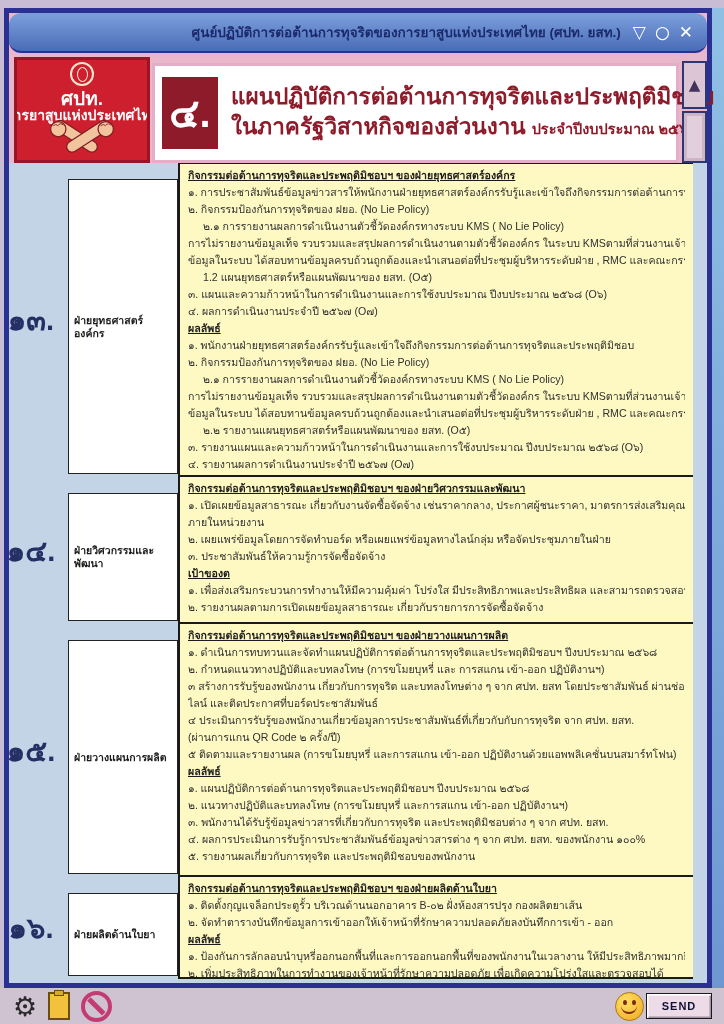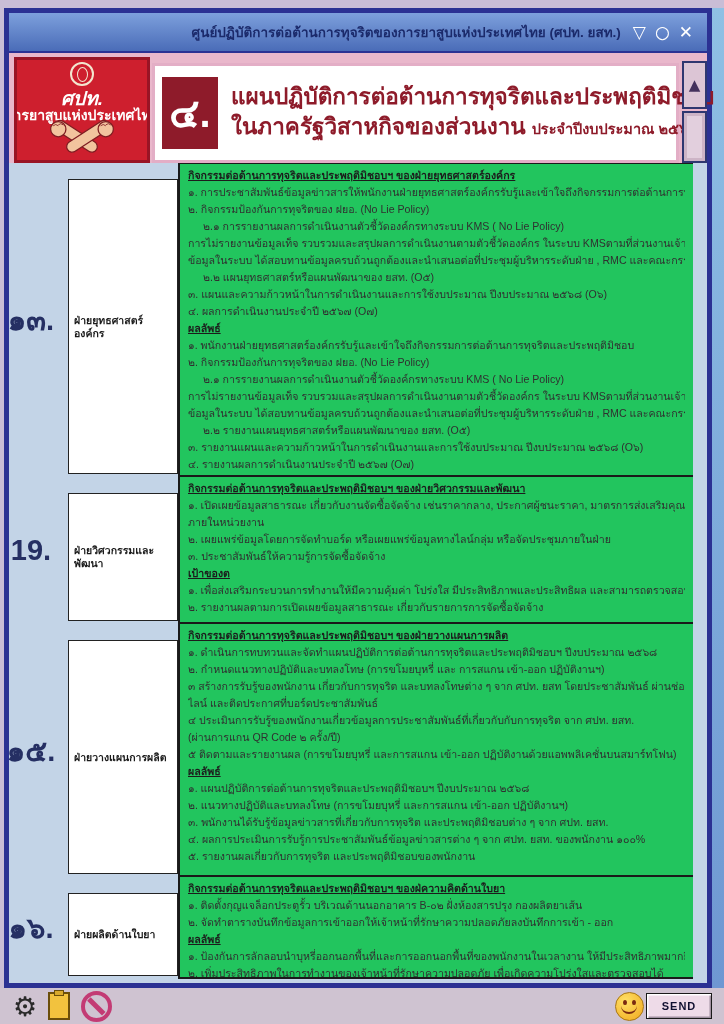--- a/index.html
+++ b/index.html
@@ -6,33 +6,33 @@
   body{width:724px;height:1024px;position:relative;background:#c9bdd6;overflow:hidden;
        font-family:"Liberation Sans",sans-serif;}
   
   #frame{position:absolute;left:4px;top:8px;width:708px;height:980px;box-sizing:border-box;
          border:5px solid #2b3193;background:#e9b7cb;}
   #right-strip{position:absolute;left:712px;top:8px;width:12px;height:980px;
          background:linear-gradient(#8fc0e4,#6e97d2);}
   
   #titlebar{position:absolute;left:9px;top:13px;width:698px;height:40px;
          background:linear-gradient(#7da0dc,#4a6cb8);display:flex;align-items:center;
-         justify-content:flex-end;box-sizing:border-box;border-bottom:2px solid #2b3193;}
+         justify-content:flex-end;box-sizing:border-box;border-bottom:2px solid #2b3193;border-radius:12px;}
   #titlebar .ttext{font-size:13.5px;font-weight:bold;color:#1b2a6b;margin-right:12px;white-space:nowrap;}
   #titlebar .controls{display:flex;gap:9px;margin-right:14px;}
   #titlebar .controls span{font-family:"DejaVu Sans",sans-serif;font-size:17px;font-weight:bold;
          color:#ffffff;line-height:22px;cursor:default;}
   
   #logo{position:absolute;left:14px;top:57px;width:136px;height:106px;box-sizing:border-box;
         background:#ce1f2e;border:3px solid #991425;z-index:3;display:flex;flex-direction:column;
         align-items:center;overflow:hidden;}
   #logo .emblem{width:20px;height:24px;border:2px solid #f3e6cf;border-radius:50%;margin-top:2px;
         display:flex;align-items:center;justify-content:center;}
   #logo .emblem .inner{width:9px;height:13px;border:1.5px solid #f3e6cf;border-radius:50%;}
-  #logo .abbr{color:#fff;font-weight:bold;font-size:19px;line-height:20px;margin-top:3px;font-style:italic;}
+  #logo .abbr{color:#fff;font-weight:bold;font-size:19px;line-height:20px;margin-top:3px;}
   #logo .org{color:#fff;font-weight:bold;font-size:14px;line-height:12px;white-space:nowrap;}
   #logo svg{margin-top:-2px;}
   
   #headerbox{position:absolute;left:152px;top:63px;width:527px;height:100px;box-sizing:border-box;
         background:#ffffff;border:3px solid #e3aec6;z-index:2;display:flex;align-items:center;}
   #numbadge{width:56px;height:72px;background:#8e1b2a;margin-left:7px;flex:none;
         display:flex;align-items:center;justify-content:center;
         color:#fff;font-size:40px;font-weight:bold;}
   #headtitle{margin-left:13px;color:#8e1b2a;font-weight:bold;}
   #headtitle .l1{font-size:22.5px;line-height:30px;white-space:nowrap;}
@@ -51,21 +51,21 @@
   .trow{position:relative;width:100%;}
   #tablearea .trow:nth-child(1){height:314px;}
   #tablearea .trow:nth-child(2){height:147px;}
   #tablearea .trow:nth-child(3){height:253px;}
   #tablearea .trow:nth-child(4){height:102px;}
   .trow .num{position:absolute;left:0;top:0;bottom:0;width:44px;display:flex;align-items:center;
         justify-content:center;font-size:29px;font-weight:bold;color:#252f63;}
   .trow .deptbox{position:absolute;left:59px;top:16px;bottom:3px;width:110px;box-sizing:border-box;
         background:#fff;border:1.5px solid #222;display:flex;align-items:center;
         padding:0 5px;font-size:10.5px;font-weight:bold;color:#1a1a1a;line-height:13px;}
-  .trow .contentbox{position:absolute;left:169px;top:0;bottom:0;right:14px;background:#22c55e;
+  .trow .contentbox{position:absolute;left:169px;top:0;bottom:0;right:14px;background:#fef9c3;
         box-sizing:border-box;border-left:2px solid #1a1a1a;border-bottom:2.5px solid #1a1a1a;
         padding:3px 8px 12px 8px;overflow:hidden;}
   #tablearea .trow:nth-child(1) .contentbox{border-top:1.5px solid #1a1a1a;}
   .line{white-space:nowrap;overflow:hidden;height:17px;line-height:17px;font-size:10.6px;color:#303030;}
   .line.hd{font-weight:bold;text-decoration:underline;color:#1c1c1c;}
   .line.ind{padding-left:15px;}
   
   #bottombar{position:absolute;left:0;top:988px;width:724px;height:36px;background:#cfc3d1;
         display:flex;align-items:center;}
   #bottombar .lefticons{display:flex;align-items:center;gap:11px;margin-left:13px;}
@@ -147,37 +147,37 @@
   <div class="trow">
     <div class="num">๑๓.</div>
     <div class="deptbox">ฝ่ายยุทธศาสตร์องค์กร</div>
     <div class="contentbox">
         <div class="line hd">กิจกรรมต่อต้านการทุจริตและประพฤติมิชอบฯ ของฝ่ายยุทธศาสตร์องค์กร</div>
         <div class="line">๑. การประชาสัมพันธ์ข้อมูลข่าวสารให้พนักงานฝ่ายยุทธศาสตร์องค์กรรับรู้และเข้าใจถึงกิจกรรมการต่อต้านการทุจริตและประพฤติมิชอบ</div>
         <div class="line">๒. กิจกรรมป้องกันการทุจริตของ ฝยอ. (No Lie Policy)</div>
         <div class="line ind">๒.๑ การรายงานผลการดำเนินงานตัวชี้วัดองค์กรทางระบบ KMS ( No Lie Policy)</div>
         <div class="line">การไม่รายงานข้อมูลเท็จ รวบรวมและสรุปผลการดำเนินงานตามตัวชี้วัดองค์กร ในระบบ KMSตามที่ส่วนงานเจ้าของตัวชี้วัดรายงาน</div>
         <div class="line">ข้อมูลในระบบ ได้สอบทานข้อมูลครบถ้วนถูกต้องและนำเสนอต่อที่ประชุมผู้บริหารระดับฝ่าย , RMC และคณะกรรมการ ยสท.</div>
-        <div class="line ind">๒.๒ แผนยุทธศาสตร์หรือแผนพัฒนาของ ยสท. (O๕)</div>
+        <div class="line ind">1.2 แผนยุทธศาสตร์หรือแผนพัฒนาของ ยสท. (O๕)</div>
         <div class="line">๓. แผนและความก้าวหน้าในการดำเนินงานและการใช้งบประมาณ ปีงบประมาณ ๒๕๖๘ (O๖)</div>
         <div class="line">๔. ผลการดำเนินงานประจำปี ๒๕๖๗ (O๗)</div>
         <div class="line hd">ผลลัพธ์</div>
         <div class="line">๑. พนักงานฝ่ายยุทธศาสตร์องค์กรรับรู้และเข้าใจถึงกิจกรรมการต่อต้านการทุจริตและประพฤติมิชอบ</div>
         <div class="line">๒. กิจกรรมป้องกันการทุจริตของ ฝยอ. (No Lie Policy)</div>
         <div class="line ind">๒.๑ การรายงานผลการดำเนินงานตัวชี้วัดองค์กรทางระบบ KMS ( No Lie Policy)</div>
         <div class="line">การไม่รายงานข้อมูลเท็จ รวบรวมและสรุปผลการดำเนินงานตามตัวชี้วัดองค์กร ในระบบ KMSตามที่ส่วนงานเจ้าของตัวชี้วัดรายงาน</div>
         <div class="line">ข้อมูลในระบบ ได้สอบทานข้อมูลครบถ้วนถูกต้องและนำเสนอต่อที่ประชุมผู้บริหารระดับฝ่าย , RMC และคณะกรรมการ ยสท.</div>
         <div class="line ind">๒.๒ รายงานแผนยุทธศาสตร์หรือแผนพัฒนาของ ยสท. (O๕)</div>
         <div class="line">๓. รายงานแผนและความก้าวหน้าในการดำเนินงานและการใช้งบประมาณ ปีงบประมาณ ๒๕๖๘ (O๖)</div>
         <div class="line">๔. รายงานผลการดำเนินงานประจำปี ๒๕๖๗ (O๗)</div>
       </div>
   </div>
 
   <div class="trow">
-    <div class="num">19.</div>
+    <div class="num">๑๔.</div>
     <div class="deptbox">ฝ่ายวิศวกรรมและพัฒนา</div>
     <div class="contentbox">
         <div class="line hd">กิจกรรมต่อต้านการทุจริตและประพฤติมิชอบฯ ของฝ่ายวิศวกรรมและพัฒนา</div>
         <div class="line">๑. เปิดเผยข้อมูลสาธารณะ เกี่ยวกับงานจัดซื้อจัดจ้าง เช่นราคากลาง, ประกาศผู้ชนะราคา, มาตรการส่งเสริมคุณธรรมและความโปร่งใส</div>
         <div class="line">ภายในหน่วยงาน</div>
         <div class="line">๒. เผยแพร่ข้อมูลโดยการจัดทำบอร์ด หรือเผยแพร่ข้อมูลทางไลน์กลุ่ม หรือจัดประชุมภายในฝ่าย</div>
         <div class="line">๓. ประชาสัมพันธ์ให้ความรู้การจัดซื้อจัดจ้าง</div>
         <div class="line hd">เป้าของต</div>
         <div class="line">๑. เพื่อส่งเสริมกระบวนการทำงานให้มีความคุ้มค่า โปร่งใส มีประสิทธิภาพและประสิทธิผล และสามารถตรวจสอบได้</div>
         <div class="line">๒. รายงานผลตามการเปิดเผยข้อมูลสาธารณะ เกี่ยวกับรายการการจัดซื้อจัดจ้าง</div>
@@ -202,21 +202,21 @@
         <div class="line">๓. พนักงานได้รับรู้ข้อมูลข่าวสารที่เกี่ยวกับการทุจริต และประพฤติมิชอบต่าง ๆ จาก ศปท. ยสท.</div>
         <div class="line">๔. ผลการประเมินการรับรู้การประชาสัมพันธ์ข้อมูลข่าวสารต่าง ๆ จาก ศปท. ยสท. ของพนักงาน ๑๐๐%</div>
         <div class="line">๕. รายงานผลเกี่ยวกับการทุจริต และประพฤติมิชอบของพนักงาน</div>
       </div>
   </div>
 
   <div class="trow">
     <div class="num">๑๖.</div>
     <div class="deptbox">ฝ่ายผลิตด้านใบยา</div>
     <div class="contentbox">
-        <div class="line hd">กิจกรรมต่อต้านการทุจริตและประพฤติมิชอบฯ ของฝ่ความคิตด้านใบยา</div>
+        <div class="line hd">กิจกรรมต่อต้านการทุจริตและประพฤติมิชอบฯ ของฝ่ายผลิตด้านใบยา</div>
         <div class="line">๑. ติดตั้งกุญแจล็อกประตูรั้ว บริเวณด้านนอกอาคาร B-๐๒ ฝั่งห้องสารปรุง กองผลิตยาเส้น</div>
         <div class="line">๒. จัดทำตารางบันทึกข้อมูลการเข้าออกให้เจ้าหน้าที่รักษาความปลอดภัยลงบันทึกการเข้า - ออก</div>
         <div class="line hd">ผลลัพธ์</div>
         <div class="line">๑. ป้องกันการลักลอบนำบุหรี่ออกนอกพื้นที่และการออกนอกพื้นที่ของพนักงานในเวลางาน ให้มีประสิทธิภาพมากยิ่งขึ้น</div>
         <div class="line">๒. เพิ่มประสิทธิภาพในการทำงานของเจ้าหน้าที่รักษาความปลอดภัย เพื่อเกิดความโปร่งใสและตรวจสอบได้</div>
       </div>
   </div>
 </div>
 
 <div id="bottombar">

